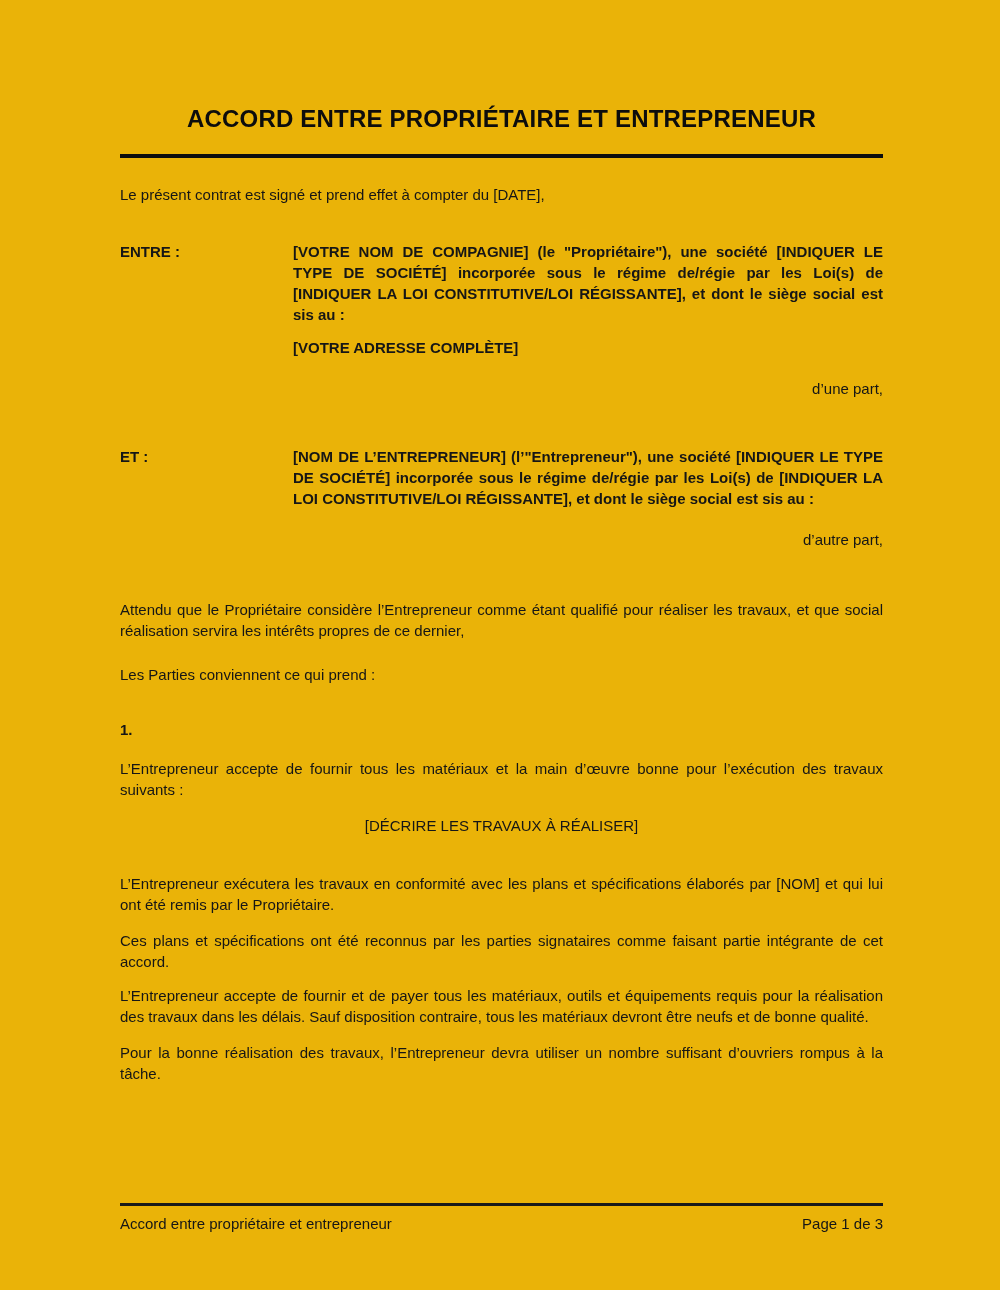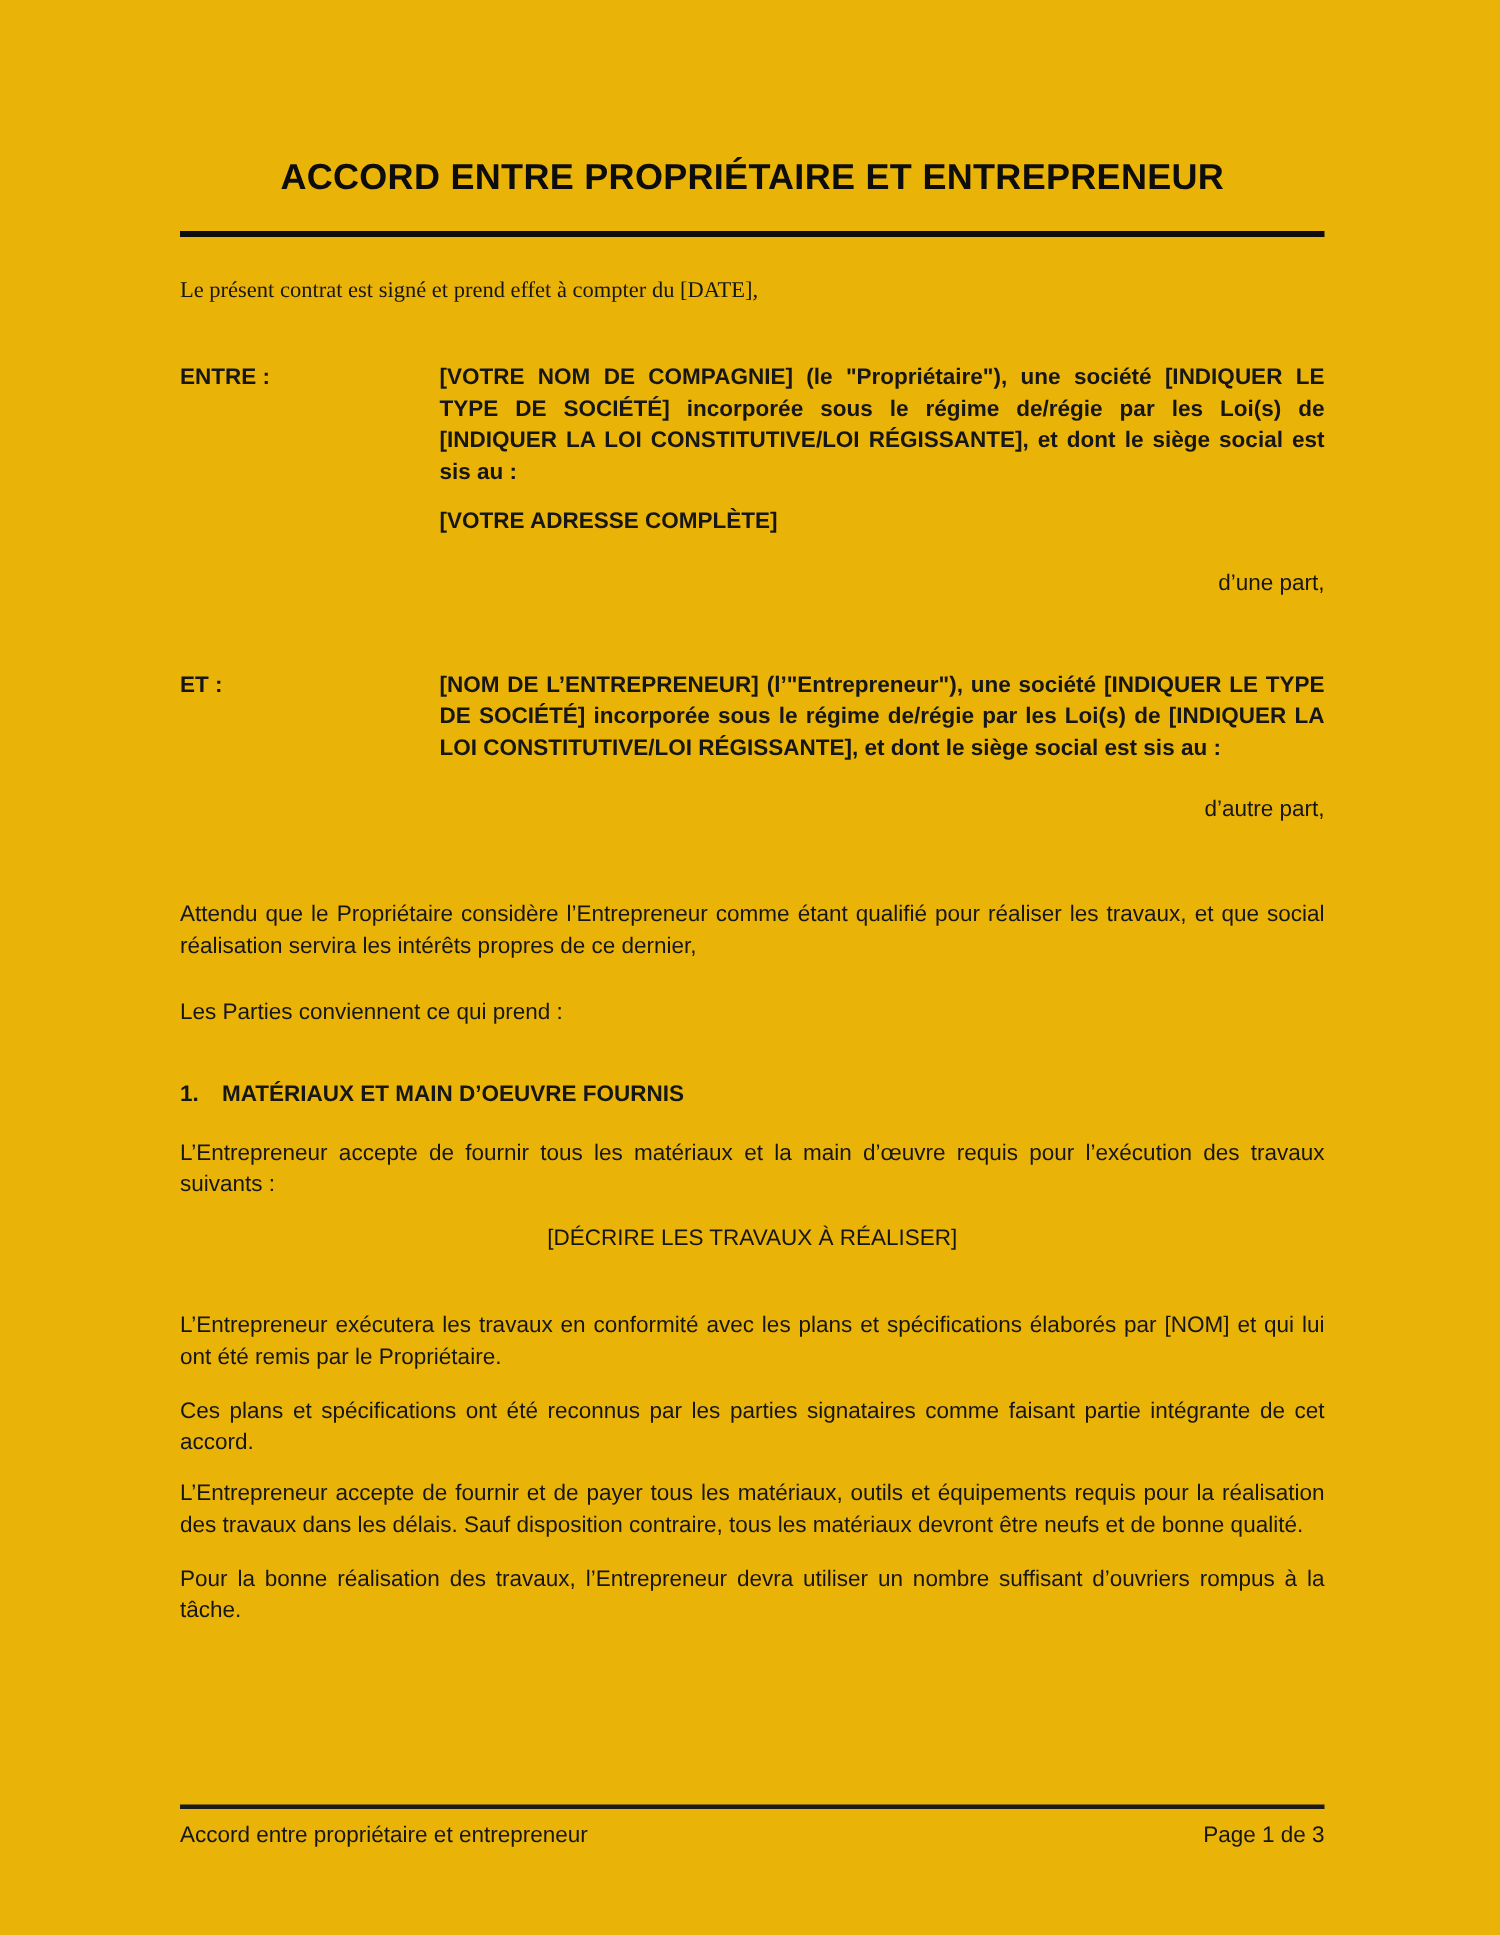--- a/index.html
+++ b/index.html
@@ -29,21 +29,21 @@
     line-height: 30px;
     font-weight: bold;
     letter-spacing: 0.2px;
     color: #0d0d0d;
   }
   .title-rule {
     margin-top: 20px;
     height: 4px;
     background: #0d0d0d;
   }
-  .intro { margin-top: 26px; font-family: Liberation Serif, serif; }
+  .intro { margin-top: 26px; }
 
   .party-row { display: flex; }
   .party-row.entre { margin-top: 36px; }
   .party-row.et    { margin-top: 47px; }
   .party-label {
     width: 173px;
     flex: 0 0 173px;
     font-weight: bold;
   }
   .party-body { flex: 1; font-weight: bold; }
@@ -114,24 +114,23 @@
         <p class="party-text"><b>[NOM DE L’ENTREPRENEUR]</b><span> (l’"Entrepreneur"), une société [INDIQUER LE TYPE DE SOCIÉTÉ] incorporée sous le régime de/régie par les Loi(s) de [INDIQUER LA LOI CONSTITUTIVE/LOI RÉGISSANTE], et dont le siège social est sis au :</span></p>
       </div>
     </div>
     <p class="part-line">d’autre part,</p>
 
     <p class="attendu">Attendu que le Propriétaire considère l’Entrepreneur comme étant qualifié pour réaliser les travaux, et que social réalisation servira les intérêts propres de ce dernier,</p>
     <p class="agreement">Les Parties conviennent ce qui prend :</p>
 
     <div class="section-heading">
       <span class="sec-num">1.</span>
-      <span class="sec-title">MATÉRIAUX ET MAIN D’OEUVRE FOURNIS</span>
     </div>
 
-    <p class="para p1">L’Entrepreneur accepte de fournir tous les matériaux et la main d’œuvre requis pour l’exécution des travaux suivants :</p>
+    <p class="para p1">L’Entrepreneur accepte de fournir tous les matériaux et la main d’œuvre bonne pour l’exécution des travaux suivants :</p>
     <p class="para p2">[DÉCRIRE LES TRAVAUX À RÉALISER]</p>
     <p class="para p3">L’Entrepreneur exécutera les travaux en conformité avec les plans et spécifications élaborés par [NOM] et qui lui ont été remis par le Propriétaire.</p>
     <p class="para p4">Ces plans et spécifications ont été reconnus par les parties signataires comme faisant partie intégrante de cet accord.</p>
     <p class="para p5">L’Entrepreneur accepte de fournir et de payer tous les matériaux, outils et équipements requis pour la réalisation des travaux dans les délais. Sauf disposition contraire, tous les matériaux devront être neufs et de bonne qualité.</p>
     <p class="para p6">Pour la bonne réalisation des travaux, l’Entrepreneur devra utiliser un nombre suffisant d’ouvriers rompus à la tâche.</p>
 
   </div>
 
   <div class="footer">
     <div class="footer-rule"></div>

